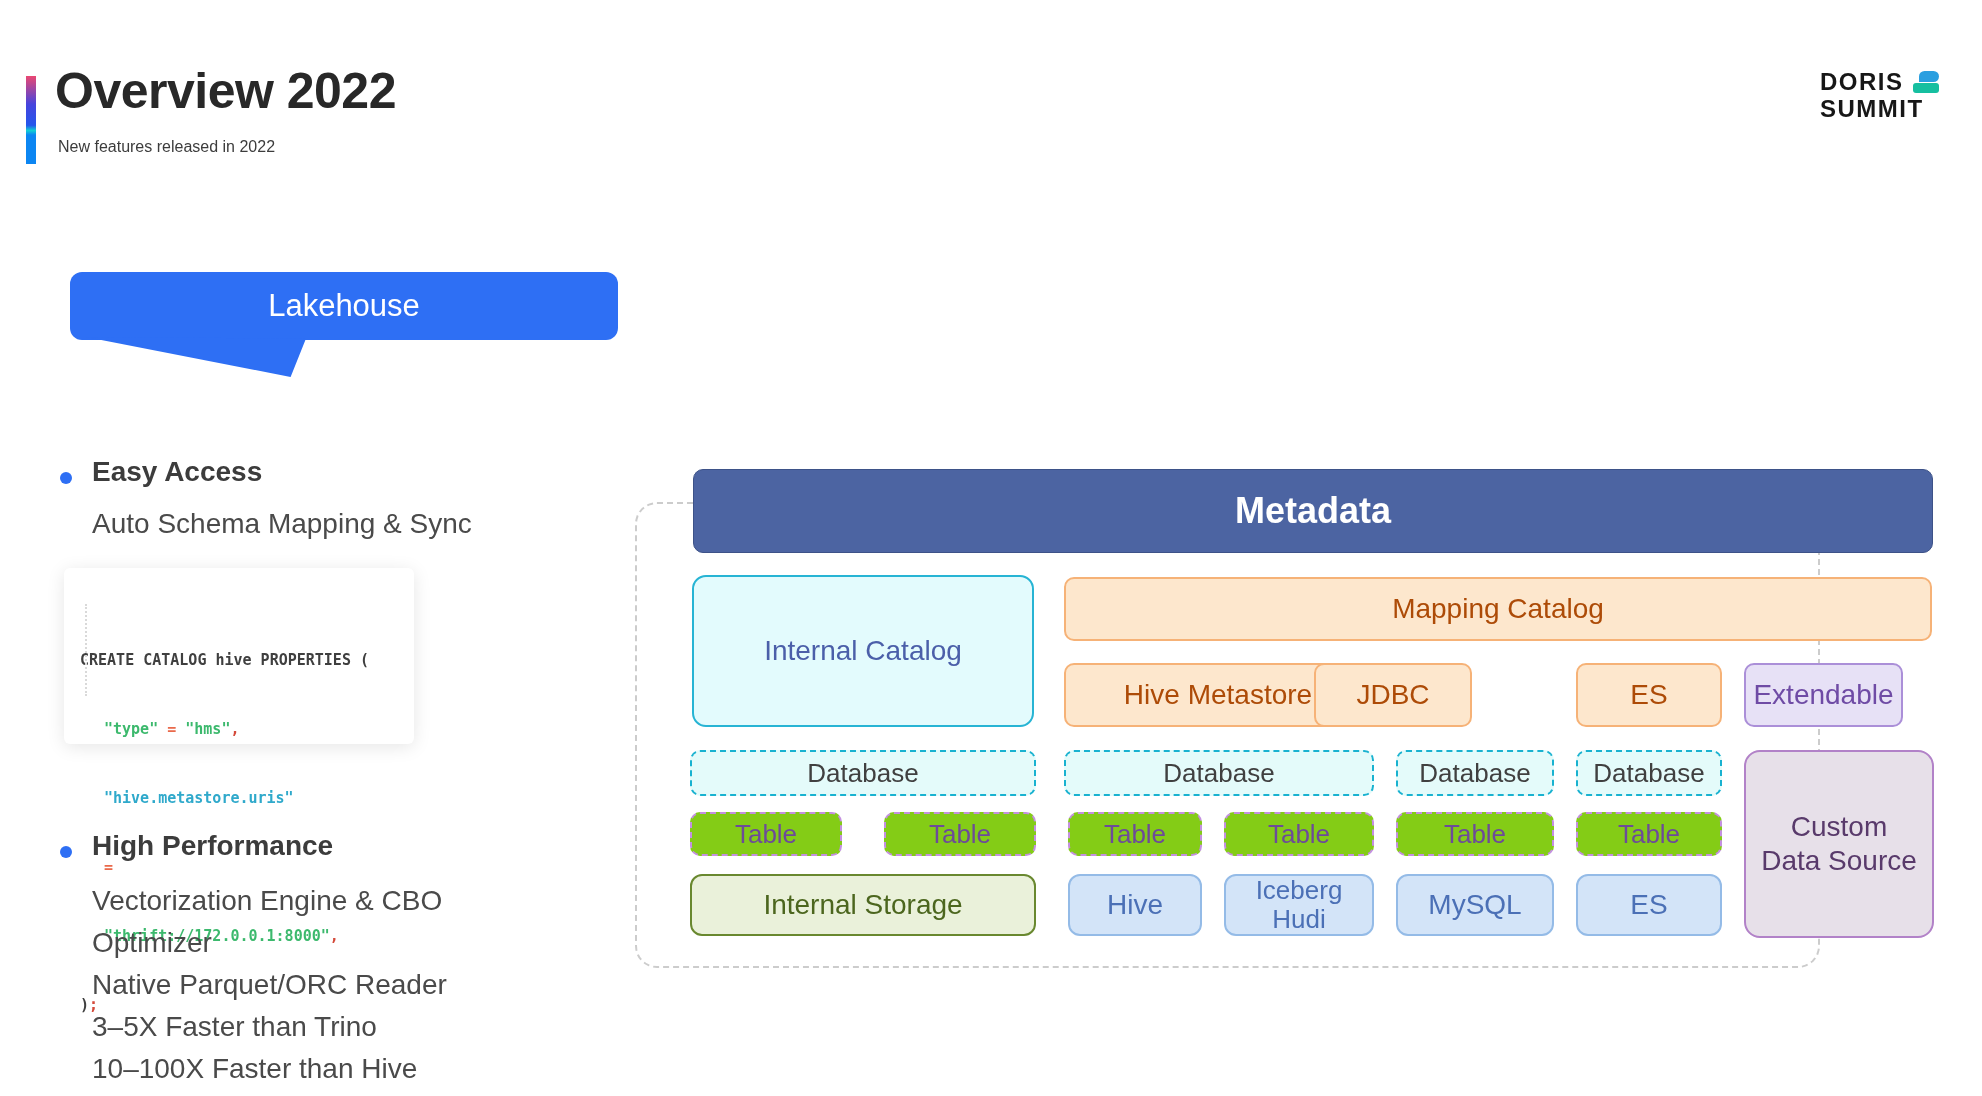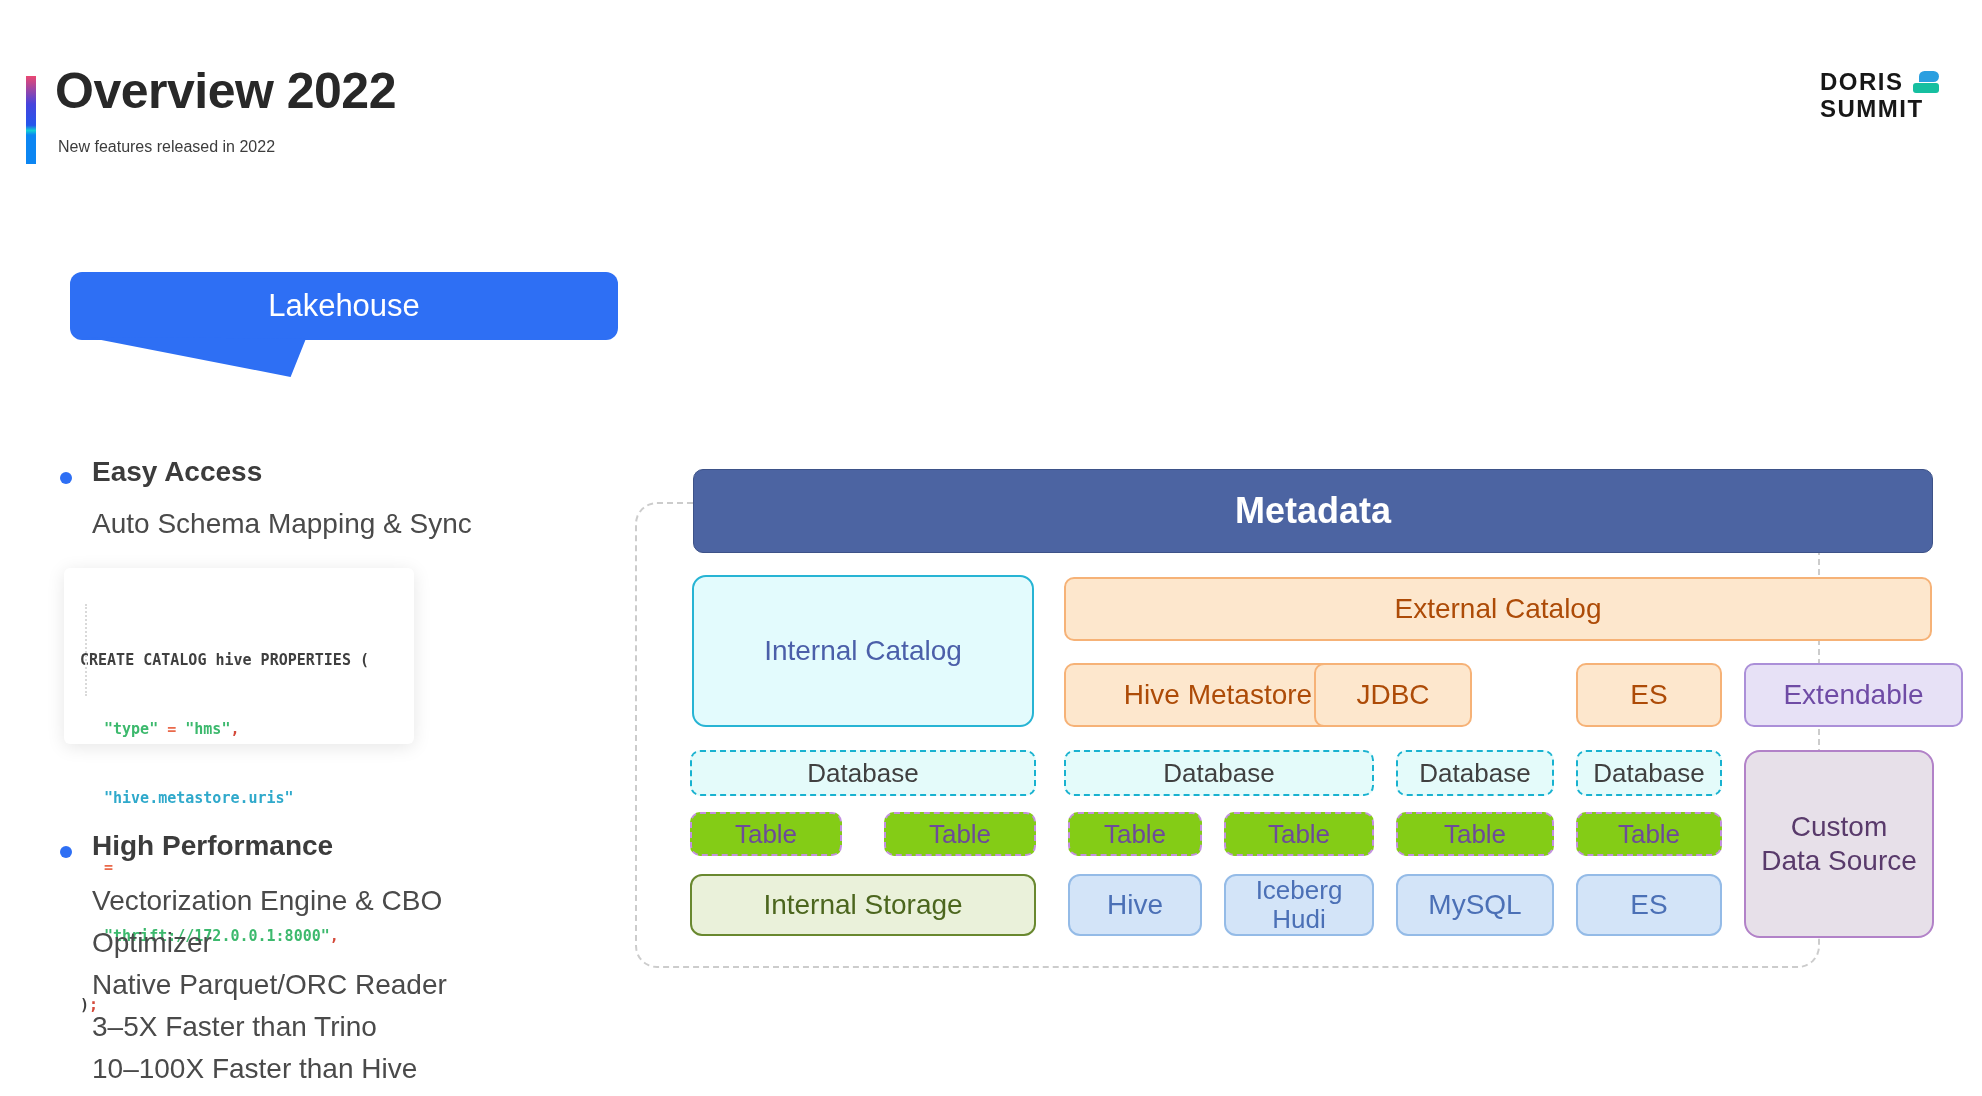--- a/index.html
+++ b/index.html
@@ -105,26 +105,26 @@
     <div>Native Parquet/ORC Reader</div>
     <div>3–5X Faster than Trino</div>
     <div>10–100X Faster than Hive</div>
   </div>
 
   <div class="abs dashed-frame"></div>
 
   <div class="abs ctr metadata-bar">Metadata</div>
 
   <div class="abs ctr box-cyan" style="left:692px;top:535px;width:342px;height:152px;">Internal Catalog</div>
-  <div class="abs ctr box-peach" style="left:1064px;top:537px;width:868px;height:64px;">External Catalog</div>
+  <div class="abs ctr box-peach" style="left:1064px;top:537px;width:868px;height:64px;">Mapping Catalog</div>
 
   <div class="abs ctr box-peach" style="left:1064px;top:623px;width:308px;height:64px;">Hive Metastore</div>
   <div class="abs ctr box-peach" style="left:1314px;top:623px;width:158px;height:64px;">JDBC</div>
   <div class="abs ctr box-peach" style="left:1576px;top:623px;width:146px;height:64px;">ES</div>
-  <div class="abs ctr box-ext" style="left:1744px;top:623px;width:219px;height:64px;">Extendable</div>
+  <div class="abs ctr box-ext" style="left:1744px;top:623px;width:159px;height:64px;">Extendable</div>
 
   <div class="abs ctr box-db" style="left:690px;top:710px;width:346px;height:46px;">Database</div>
   <div class="abs ctr box-db" style="left:1064px;top:710px;width:310px;height:46px;">Database</div>
   <div class="abs ctr box-db" style="left:1396px;top:710px;width:158px;height:46px;">Database</div>
   <div class="abs ctr box-db" style="left:1576px;top:710px;width:146px;height:46px;">Database</div>
 
   <div class="abs ctr box-tb" style="left:690px;top:772px;width:152px;height:44px;">Table</div>
   <div class="abs ctr box-tb" style="left:884px;top:772px;width:152px;height:44px;">Table</div>
   <div class="abs ctr box-tb" style="left:1068px;top:772px;width:134px;height:44px;">Table</div>
   <div class="abs ctr box-tb" style="left:1224px;top:772px;width:150px;height:44px;">Table</div>

